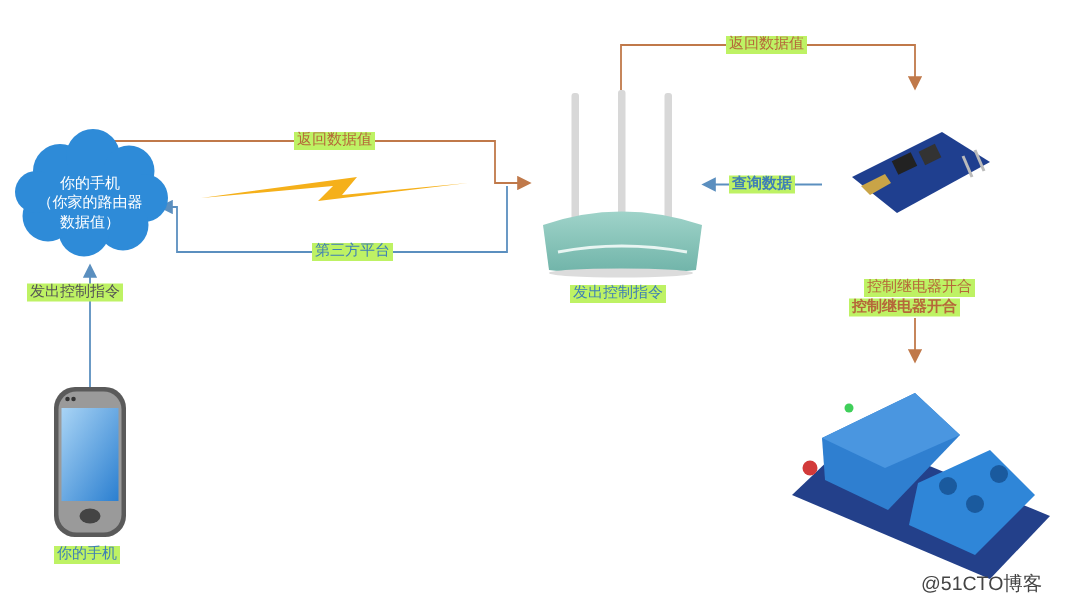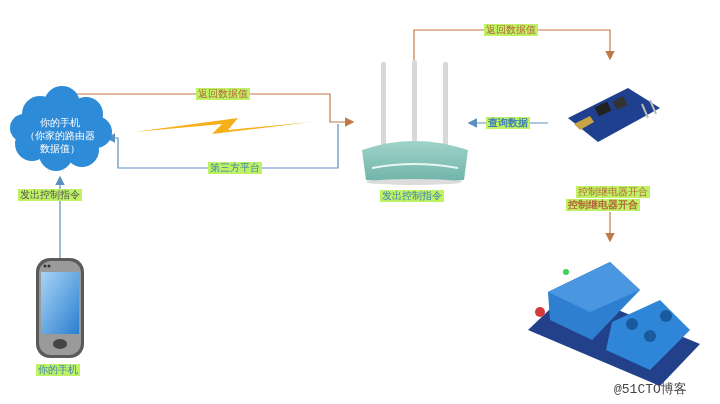--- a/index.html
+++ b/index.html
@@ -2,21 +2,21 @@
 <html><head>
 <meta charset="utf-8">
 <style>
   html,body{margin:0;padding:0;background:#ffffff;}
   body{width:720px;height:404px;position:relative;overflow:hidden;font-family:"DejaVu Sans",sans-serif;}
   svg{position:absolute;left:0;top:0;}
   .lbl{position:absolute;font-size:10px;line-height:12px;white-space:nowrap;background:#bef264;padding:0 2px;}
   .orange{color:#b5683a;}
   .blue{color:#3f7fb5;}
   .cloudtext{position:absolute;color:#ffffff;font-size:10px;line-height:13px;text-align:center;width:80px;}
-  .wm{position:absolute;font-size:13px;color:#444;white-space:nowrap;font-family:Liberation Mono, monospace;}
+  .wm{position:absolute;font-size:13px;color:#444;white-space:nowrap;font-family:Liberation Sans, sans-serif;}
 </style>
 </head>
 <body>
 
 <svg width="720" height="404" viewBox="0 0 720 404">
   <defs>
     <marker id="arO" markerWidth="8" markerHeight="8" refX="6" refY="4" orient="auto">
       <path d="M0,0 L8,4 L0,8 z" fill="#c0794a"></path>
     </marker>
     <marker id="arB" markerWidth="8" markerHeight="8" refX="6" refY="4" orient="auto">

